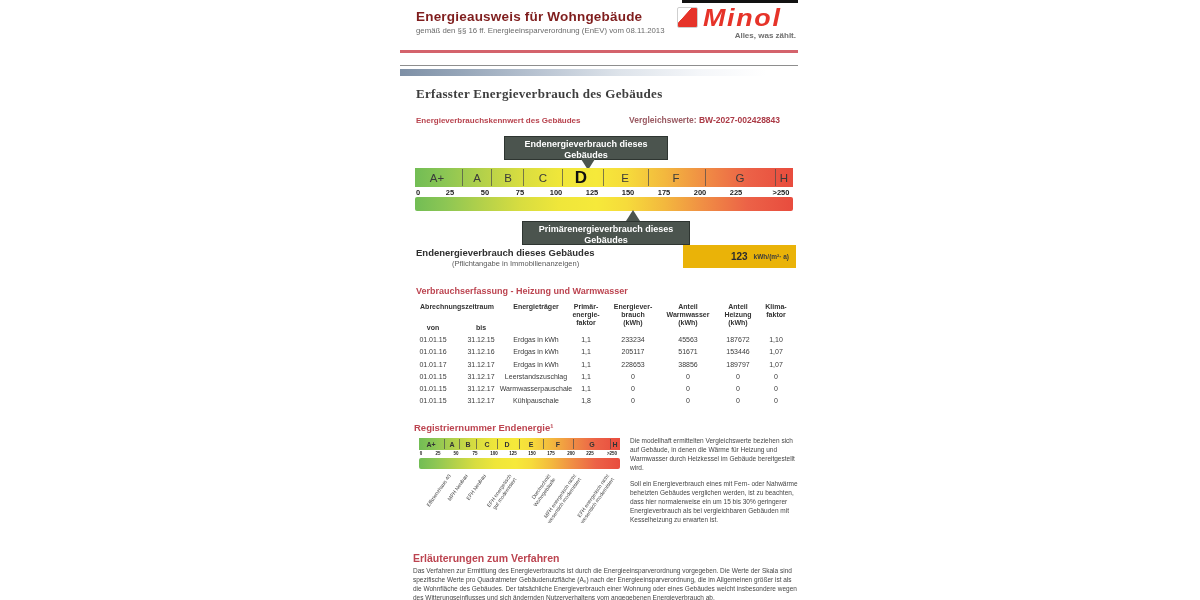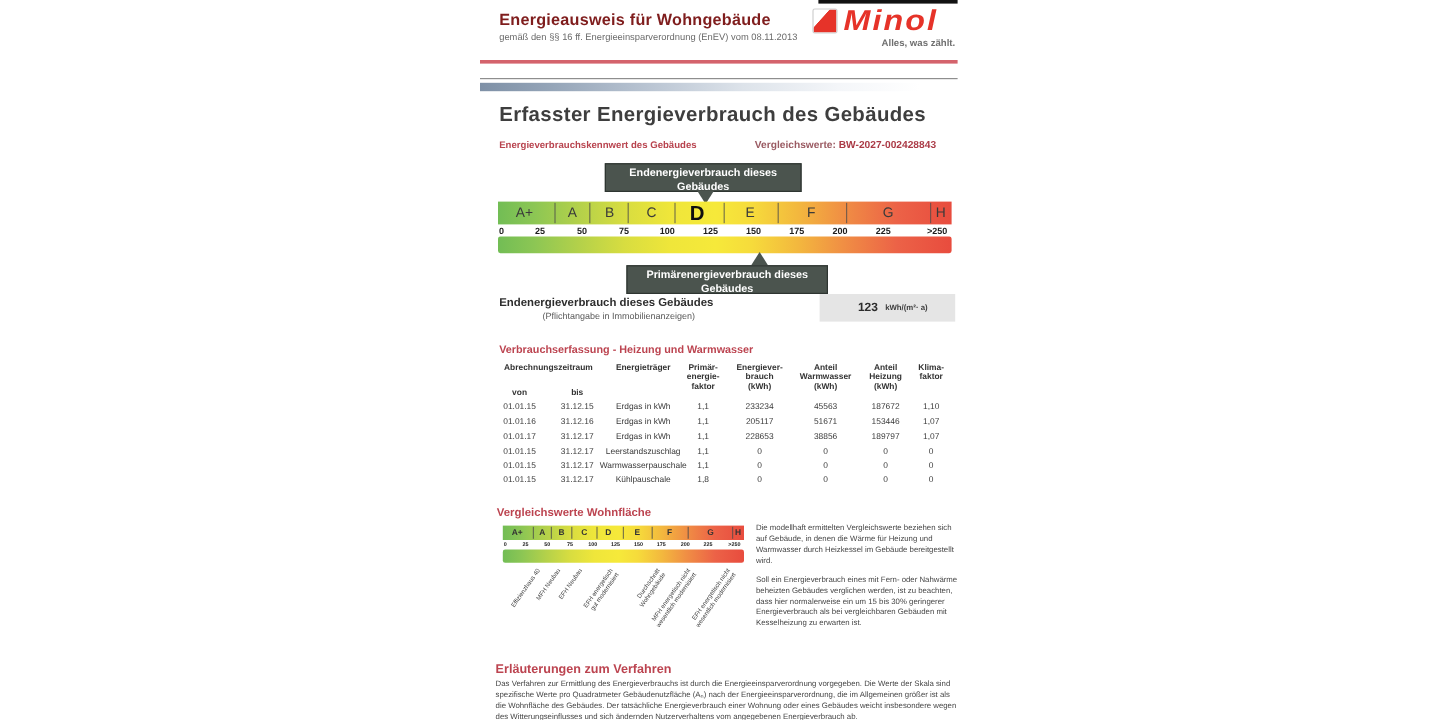--- a/index.html
+++ b/index.html
@@ -14,21 +14,21 @@
     background:linear-gradient(132deg,#ffffff 36%,#e63329 38%);border:1px solid #cfcfcf;box-sizing:border-box;}
   .minol-word{position:absolute;left:303px;top:4px;font-size:24px;font-weight:bold;font-style:italic;
     color:#e63329;letter-spacing:1.5px;transform:scaleX(1.12);transform-origin:left top;}
   .minol-tag{position:absolute;right:4px;top:31px;font-size:8px;font-weight:bold;color:#6f6f6f;}
   .rule-red{position:absolute;left:0;top:50px;width:398px;height:3px;background:#d4636c;}
   .rule-gray{position:absolute;left:0;top:65px;width:398px;height:1px;background:#8e8e8e;}
   .rule-grad{position:absolute;left:0;top:69px;width:398px;height:7px;
     background:linear-gradient(to right,#7e90a6 0%,#95a5b8 15%,#b9c4d2 35%,#dde3ea 55%,#f4f6f9 75%,#ffffff 92%);}
 
   
-  .sec-title{position:absolute;left:16px;top:86px;font-size:17px;font-weight:bold;color:#3e3e3e;letter-spacing:.3px;}
+  .sec-title{position:absolute;left:16px;top:86px;font-size:13px;font-weight:bold;color:#3e3e3e;letter-spacing:.3px;font-family:Liberation Serif, serif;}
   .kennwert{position:absolute;left:16px;top:116px;font-size:8px;font-weight:bold;color:#b8434e;}
   .registry{position:absolute;left:229px;top:115px;font-size:8.5px;font-weight:bold;}
   .registry .lbl{color:#9a5a62;}
   .registry .val{color:#ab3a46;}
 
   
   .badge{position:absolute;background:#4b544e;border:1px solid #2e3531;color:#fff;text-align:center;
     box-sizing:border-box;padding-top:2px;}
   .badge .b1{font-size:9px;font-weight:bold;line-height:1.2;}
   .badge .b2{font-size:8px;font-weight:bold;line-height:1.2;}
@@ -44,22 +44,22 @@
   .dv{position:absolute;top:1px;bottom:1px;width:1px;background:#4a4a4a;opacity:.7;}
   .sl{position:absolute;top:50%;transform:translate(-50%,-50%);font-size:11.5px;color:#3a3a3a;}
   .sl.big{font-size:17px;font-weight:bold;color:#0f0f0f;}
   .tickrow{position:absolute;left:15px;top:188px;width:378px;height:9px;}
   .tk{position:absolute;transform:translateX(-50%);font-size:7.5px;font-weight:bold;color:#1d1d1d;}
   .bar2{position:absolute;left:15px;top:197px;width:378px;height:14px;border-radius:2px;}
 
   
   .endlbl{position:absolute;left:16px;top:247px;font-size:9.5px;font-weight:bold;color:#2e2e2e;}
   .endsub{position:absolute;left:16px;top:259px;font-size:7.5px;color:#5a5a5a;padding-left:36px;}
-  .valbox{position:absolute;left:283px;top:245px;width:113px;height:23px;background:#e5e5e5;
-    display:flex;align-items:center;justify-content:flex-end;gap:6px;padding-right:23px;box-sizing:border-box;}
+  .valbox{position:absolute;left:283px;top:245px;width:113px;height:23px;background:#eab308;
+    display:flex;align-items:center;justify-content:flex-end;gap:6px;padding-right:7px;box-sizing:border-box;}
   .vb-num{font-size:10px;font-weight:bold;color:#2c2c2c;}
   .vb-unit{font-size:6.5px;font-weight:bold;color:#3c3c3c;}
 
   
   .tbl-title{position:absolute;left:16px;top:286px;font-size:9px;font-weight:bold;color:#bc4450;}
   .th{position:absolute;font-size:7px;font-weight:bold;color:#333;text-align:center;white-space:pre-line;line-height:1.15;}
   .tr{position:absolute;left:0;width:398px;height:10px;}
   .td{position:absolute;font-size:7px;color:#3a3a3a;text-align:center;}
   .c0{left:8px;width:50px;} .c1{left:56px;width:50px;} .c2{left:96px;width:80px;}
   .c3{left:166px;width:40px;} .c4{left:210px;width:46px;} .c5{left:260px;width:56px;}
@@ -228,21 +228,21 @@
     <span class="td c0">01.01.15</span>
       <span class="td c1">31.12.17</span>
       <span class="td c2">Kühlpauschale</span>
       <span class="td c3">1,8</span>
       <span class="td c4">0</span>
       <span class="td c5">0</span>
       <span class="td c6">0</span>
       <span class="td c7">0</span>
   </div>
 
-  <div class="cmp-title">Vergleichswerte Wohnfläche</div>
+  <div class="cmp-title">Registriernummer Endenergie¹</div>
   <div class="cmp-band grad">
     <i class="dv" style="left:25px"></i>
     <i class="dv" style="left:40px"></i>
     <i class="dv" style="left:57px"></i>
     <i class="dv" style="left:78px"></i>
     <i class="dv" style="left:100px"></i>
     <i class="dv" style="left:124px"></i>
     <i class="dv" style="left:154px"></i>
     <i class="dv" style="left:191px"></i>
     <b class="cl" style="left:12px">A+</b>

